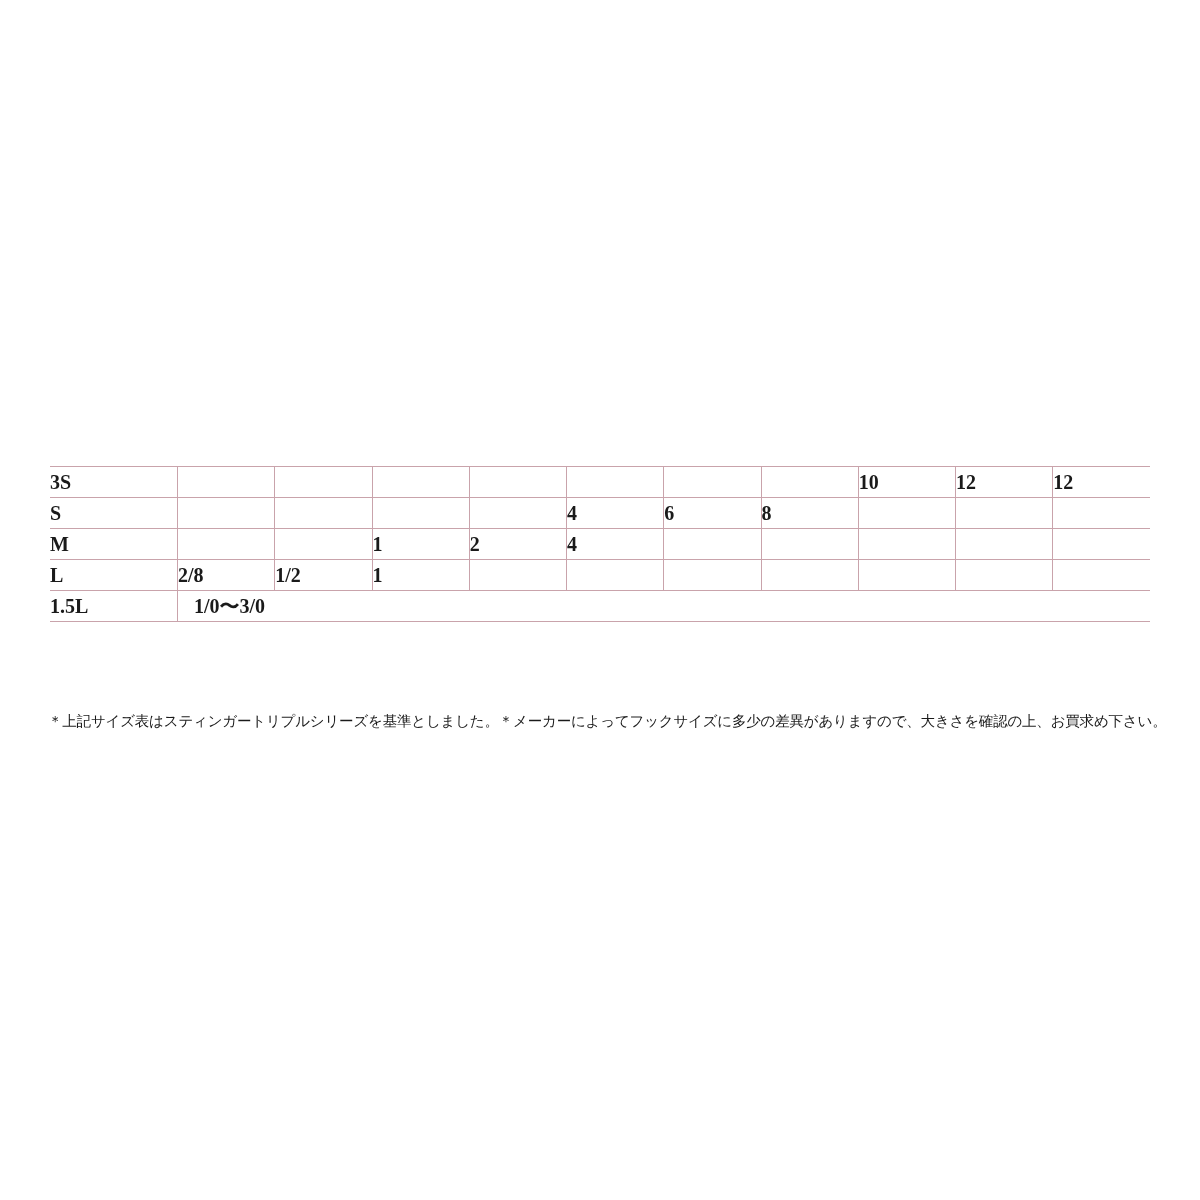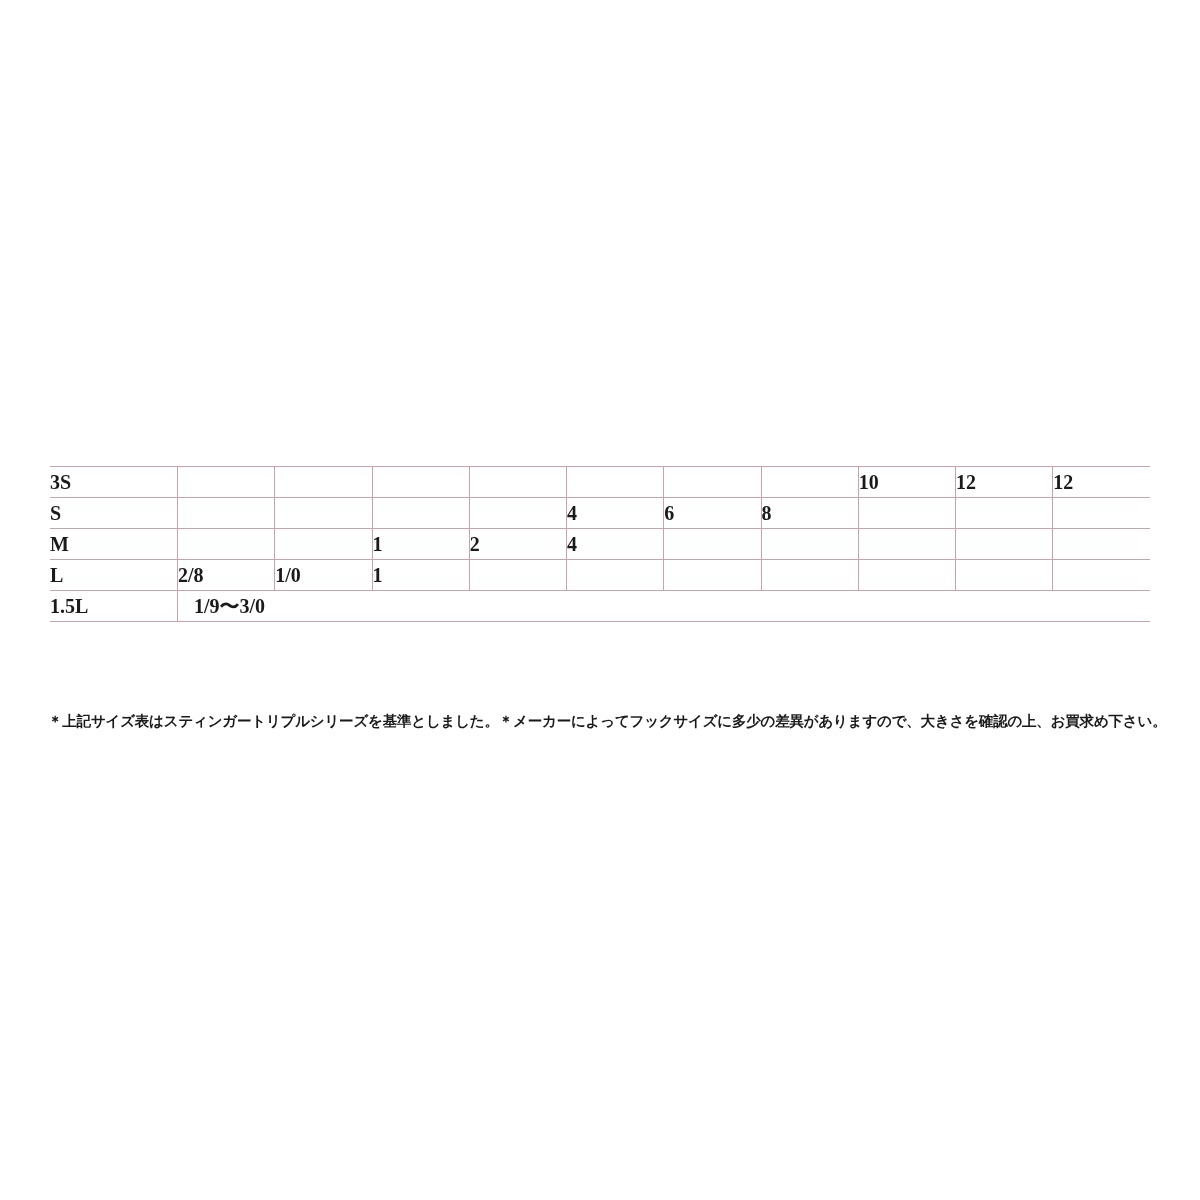--- a/index.html
+++ b/index.html
@@ -69,21 +69,21 @@
     text-align: left;
     padding-left: 16px;
     border-right: none;
   }
   .note {
     position: absolute;
     left: 48px;
     top: 712px;
     width: 1110px;
     font-size: 14.5px;
-    font-weight: bold;
+    font-weight: normal;
     color: #1a1a1a;
     font-family: "Liberation Sans", sans-serif;
     letter-spacing: -0.2px;
     white-space: nowrap;
   }
 </style>
 </head>
 <body>
 
 <div id="table-wrap">
@@ -124,31 +124,31 @@
           <td>4</td>
           <td></td>
           <td></td>
           <td></td>
           <td></td>
           <td class="last"></td>
         </tr>
         <tr>
           <td class="label">L</td>
           <td>2/8</td>
-          <td>1/0</td>
+          <td>1/2</td>
           <td>1</td>
           <td></td>
           <td></td>
           <td></td>
           <td></td>
           <td></td>
           <td></td>
           <td class="last"></td>
         </tr>
         <tr>
           <td class="label">1.5L</td>
-          <td class="span last" colspan="10">1/9〜3/0</td>
+          <td class="span last" colspan="10">1/0〜3/0</td>
         </tr>
       </tbody>
   </table>
 </div>
 
 <div class="note">＊上記サイズ表はスティンガートリプルシリーズを基準としました。＊メーカーによってフックサイズに多少の差異がありますので、大きさを確認の上、お買求め下さい。</div>
 
 </body></html>

